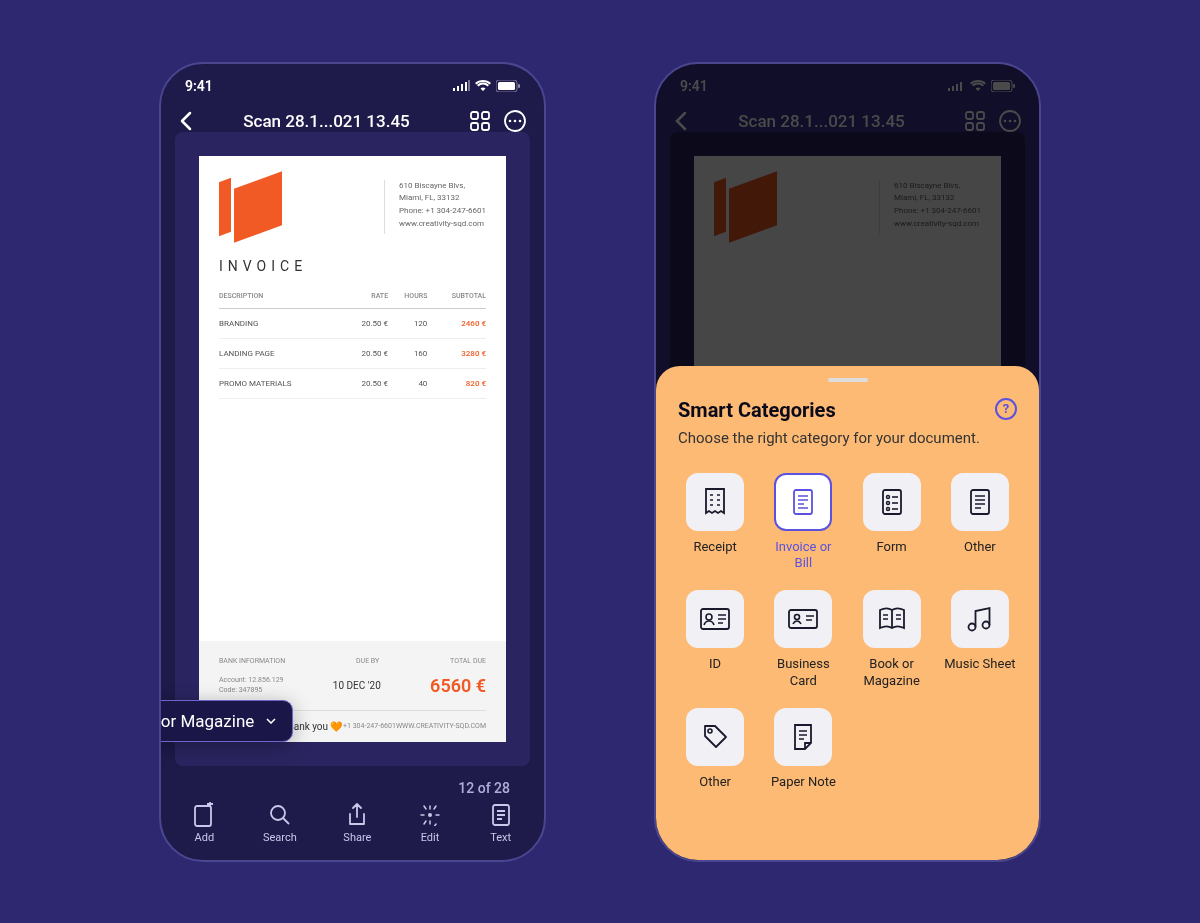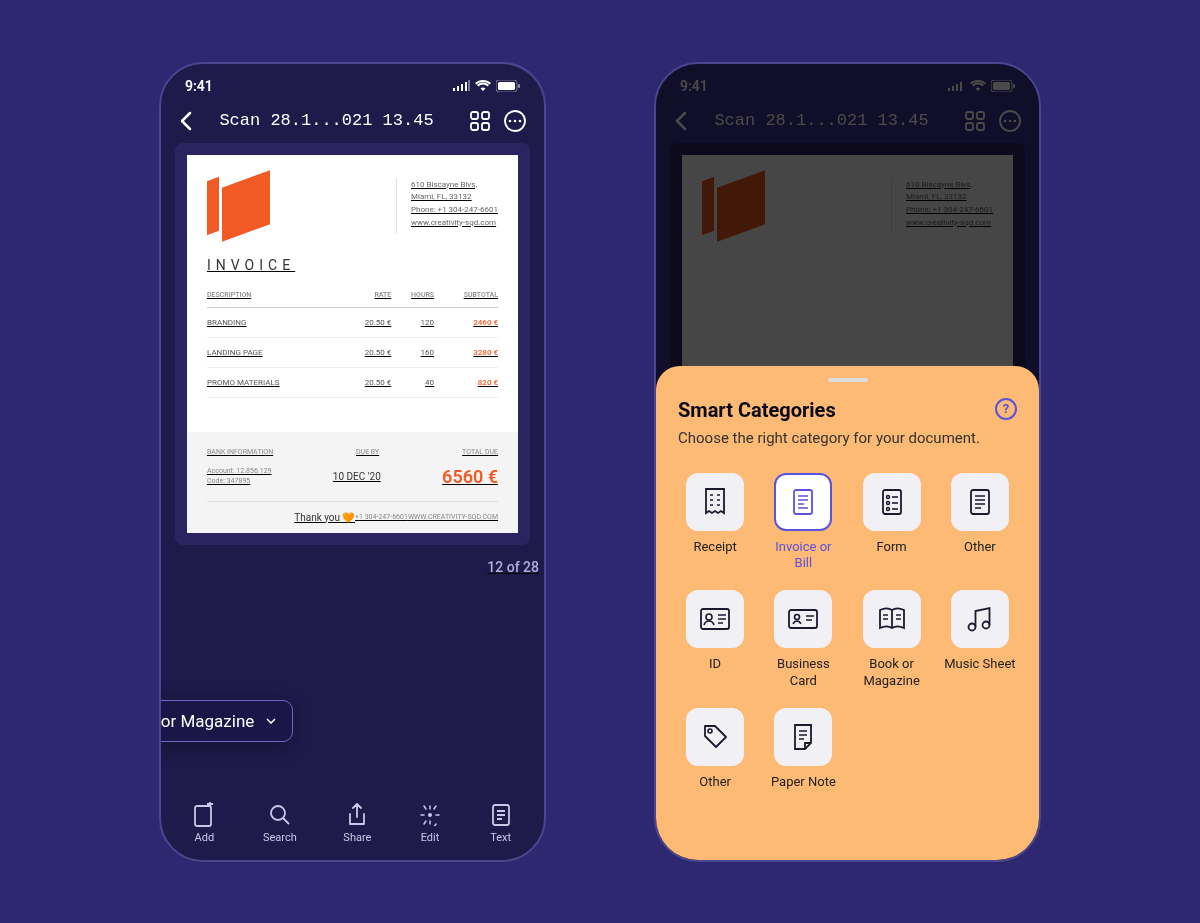--- a/index.html
+++ b/index.html
@@ -29,33 +29,31 @@
     padding: 14px 24px 8px;
     color: #fff;
     font-size: 14px;
     font-weight: 600;
   }
   .status-icons { display: flex; gap: 5px; align-items: center; }
   .nav-bar {
     display: flex;
     align-items: center;
     justify-content: space-between;
-    padding: 8px 18px 11px;
+    padding: 8px 18px 0;
     color: #fff;
-    font-family: Liberation Mono, monospace;
   }
   .nav-title { font-size: 17px; font-weight: 500; flex:1; text-align:center; margin-left:-10px;}
   .nav-right { display:flex; gap:14px; align-items:center;}
   .doc-area {
     background: #2a2560;
     margin: 0 14px;
     border-radius: 8px;
-    padding: 12px;
-    height: 402px;
-    text-decoration: underline;
+    padding: 24px;
+    height: 634px;
   }
   .document {
     background: #fff;
     width: 100%;
     height: 100%;
     display:flex;
     flex-direction:column;
     color: #444;
     font-size: 9px;
   }
@@ -79,21 +77,21 @@
   .doc-spacer{flex:1;}
   .doc-footer { background:#f4f4f4; padding:16px 20px 10px; }
   .foot-head { display:flex; justify-content:space-between; font-size:7px; color:#888; margin-bottom:10px;}
   .foot-main { display:flex; justify-content:space-between; align-items:center;}
   .bank { font-size:7px; color:#888; line-height:1.5;}
   .dueby { font-size:10px; color:#333; font-weight:400;}
   .totaldue { font-size:18px; color:#f15a24; font-weight:600;}
   .foot-bottom { display:flex; justify-content:flex-end; align-items:center; margin-top:14px; padding-top:10px; border-top:1px solid #ddd; font-size:7px; color:#888;}
   .thanks { font-size:10px; color:#333;}
 
-  .mid-row { display:flex; justify-content:space-between; align-items:flex-end; padding: 14px 5px 10px; text-decoration: underline;}
+  .mid-row { display:flex; justify-content:space-between; align-items:flex-end; padding: 14px 34px 10px;}
   .category-pill {
     background:#1a1648;
     border:1.5px solid #6b66c8;
     border-radius: 10px;
     padding: 10px 16px;
     color:#fff;
     font-size:17px;
     display:flex;
     align-items:center;
     gap:12px;

